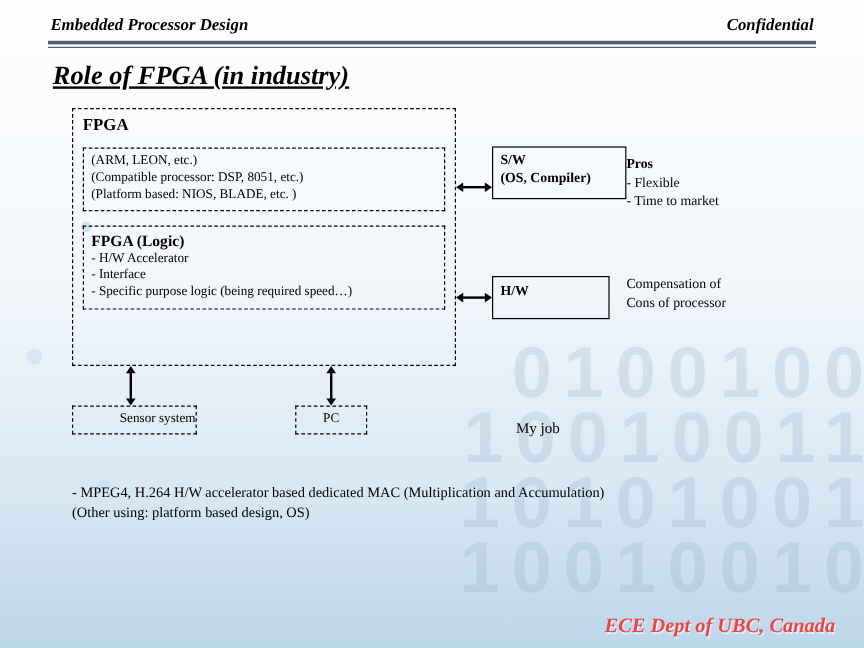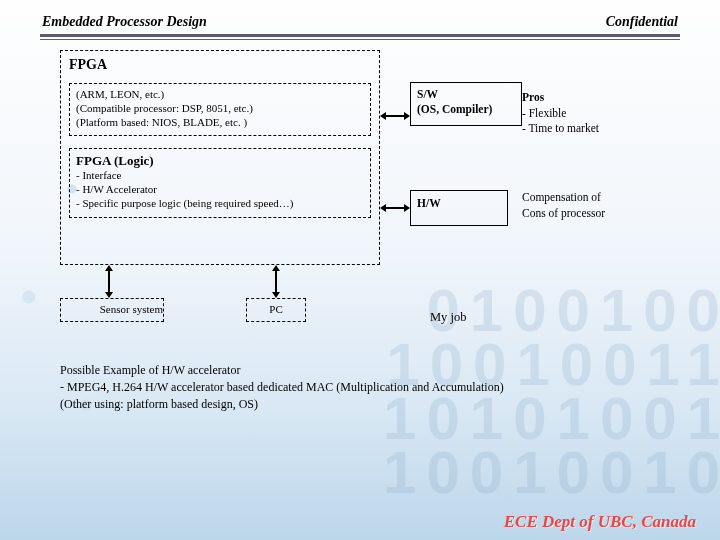--- a/index.html
+++ b/index.html
@@ -189,36 +189,37 @@
 10010010</div>
 
 <div class="slide">
   <div class="header-row">
     <span>Embedded Processor Design</span>
     <span>Confidential</span>
   </div>
   <hr class="hr1">
   <hr class="hr2">
 
+  <div class="title">Role of FPGA (in industry)</div>
 
   <div class="content">
 
     <div class="fpga-outer">
       <div class="ttl">FPGA</div>
 
       <div class="inner-box">
         <div class="ln">(ARM, LEON, etc.)</div>
         <div class="ln">(Compatible processor: DSP, 8051, etc.)</div>
         <div class="ln">(Platform based: NIOS, BLADE, etc. )</div>
       </div>
 
       <div class="inner-box">
         <div class="ittl">FPGA (Logic)</div>
+        <div class="ln">- H/W Accelerator</div>
         <div class="ln">- Interface</div>
-        <div class="ln">- H/W Accelerator</div>
         <div class="ln">- Specific purpose logic (being required speed…)</div>
       </div>
     </div>
 
     <div class="arrow ha" style="top:65px">
       <div class="shaft"></div>
         <div class="head l"></div>
         <div class="head r"></div>
     </div>
     <div class="arrow ha" style="top:157px">
@@ -255,21 +256,20 @@
         <div class="head u"></div>
         <div class="head d"></div>
     </div>
 
     <div class="sensor-box">Sensor system</div>
     <div class="pc-box">PC</div>
 
     <div class="myjob">My job</div>
 
     <div class="example">
-      <div>Possible Example of H/W accelerator</div>
       <div>- MPEG4, H.264 H/W accelerator based dedicated MAC (Multiplication and Accumulation)</div>
       <div> (Other using: platform based design, OS)</div>
     </div>
 
   </div>
 </div>
 
 <div class="footer">ECE Dept of UBC, Canada</div>
 
 </body></html>

